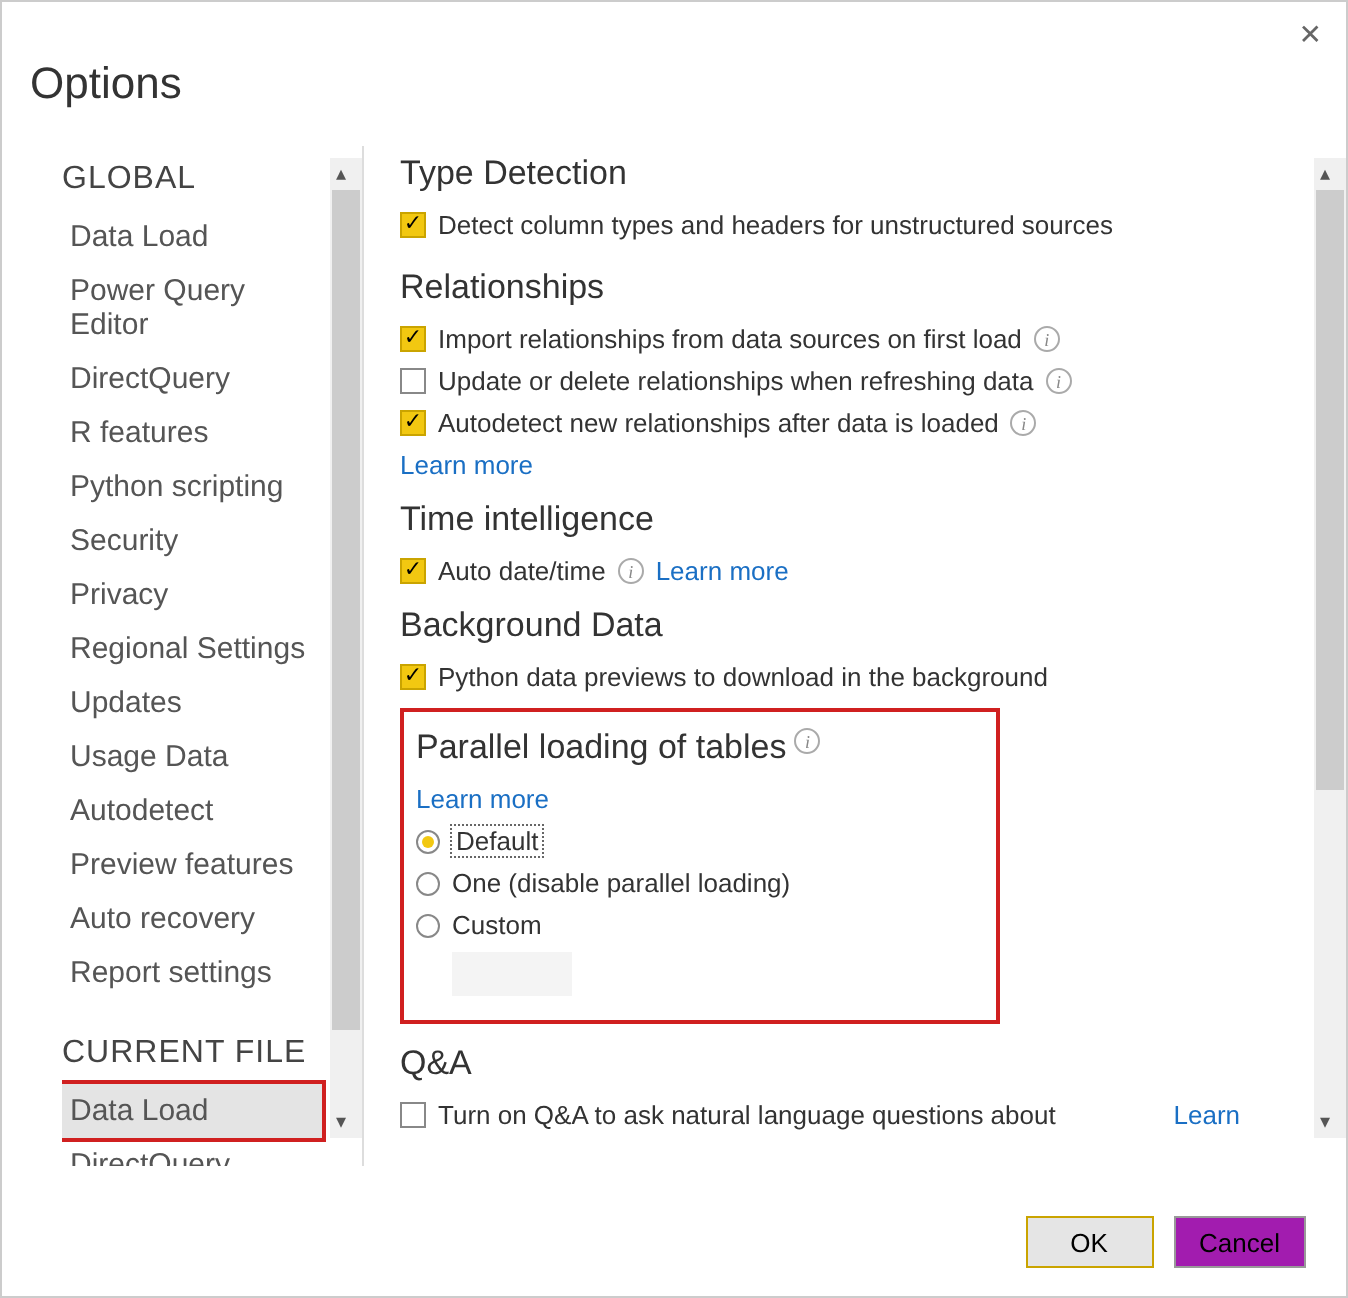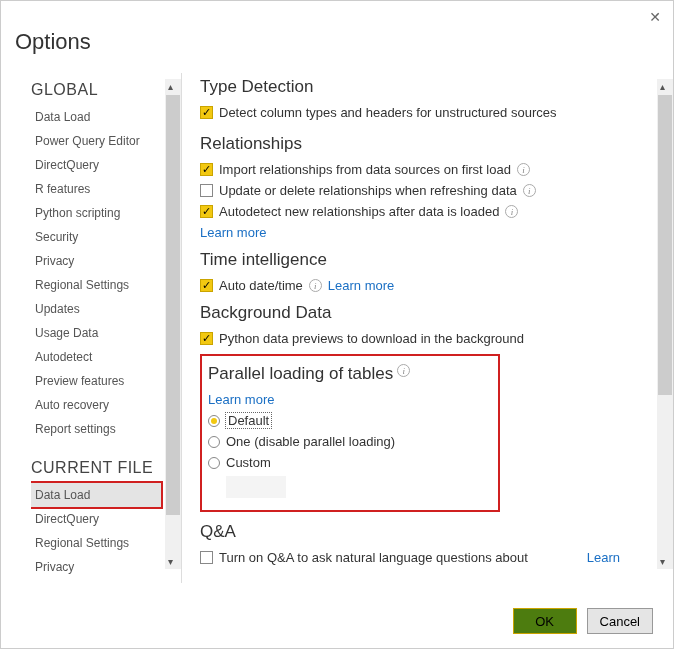--- a/index.html
+++ b/index.html
@@ -6,40 +6,40 @@
 body { font-family: "Segoe UI", Arial, sans-serif; font-size: 13px; color: #333; background: #fff; width: 674px; height: 649px; overflow: hidden; border: 1px solid #ccc; position: relative; }
 .close-x { position: absolute; top: 8px; right: 12px; font-size: 14px; color: #666; cursor: pointer; }
 .title { font-size: 22px; font-weight: 400; color: #333; padding: 28px 0 18px 14px; }
 .content { display: flex; height: 510px; }
 .sidebar { width: 180px; padding-left: 30px; position: relative; overflow: hidden; }
 .sidebar-inner { height: 100%; overflow: hidden; }
 .sb-scroll { position: absolute; right: 0; top: 6px; width: 16px; height: 490px; background: #f0f0f0; }
 .sb-thumb { position: absolute; left: 1px; width: 14px; background: #ccc; }
 .sb-arrow { position: absolute; left: 3px; font-size: 10px; color: #555; }
 .section-hdr { font-size: 16px; color: #444; letter-spacing: 0.5px; margin: 8px 0 6px 0; font-weight: 400; }
-.nav-item { font-size: 12px; color: #555; padding: 5px 4px; cursor: pointer; margin-right: 20px; }
+.nav-item { font-size: 15px; color: #555; padding: 5px 4px; cursor: pointer; margin-right: 20px; }
 .nav-item.selected { background: #e4e4e4; outline: 2px solid #d02020; outline-offset: 0; }
 .divider { width: 1px; background: #ddd; }
 .main { flex: 1; padding: 0 6px 0 18px; position: relative; overflow: hidden; }
 .main-inner { height: 100%; overflow: hidden; }
 .main-scroll { position: absolute; right: 0; top: 6px; width: 16px; height: 490px; background: #f0f0f0; }
 .sec-title { font-size: 17px; color: #333; margin: 4px 0 8px 0; font-weight: 400; }
 .row { display: flex; align-items: center; gap: 6px; margin: 6px 0; font-size: 13px; color: #333; }
 .chk { width: 13px; height: 13px; border: 1px solid #888; display: inline-flex; align-items: center; justify-content: center; font-size: 11px; line-height: 1; }
 .chk.checked { background: #f2c811; border-color: #caa400; color: #000; }
 .info { width: 13px; height: 13px; border: 1px solid #aaa; border-radius: 50%; display: inline-flex; align-items: center; justify-content: center; font-size: 9px; color: #888; font-style: italic; font-family: Georgia, serif; }
 .link { color: #1a6fc4; cursor: pointer; font-size: 13px; }
 .hl-box { border: 2px solid #d02020; padding: 8px 10px 12px 6px; margin: 8px 0 10px 0; width: 300px; }
 .radio { width: 12px; height: 12px; border: 1px solid #888; border-radius: 50%; display: inline-flex; align-items: center; justify-content: center; }
 .radio.sel::after { content: ""; width: 6px; height: 6px; background: #f2c811; border-radius: 50%; }
 .radio-label.focused { outline: 1px dotted #666; padding: 0 2px; }
 .num-input { width: 60px; height: 22px; background: #f4f4f4; border: none; margin-left: 18px; }
 .footer { position: absolute; bottom: 14px; right: 20px; display: flex; gap: 10px; }
-.btn { min-width: 64px; height: 26px; border: 1px solid #999; background: #e5e5e5; font-size: 13px; cursor: pointer; padding: 0 12px; }
-.btn.primary { background: #4d7c0f; border-color: #caa400; }
+.btn { min-width: 64px; height: 26px; border: 1px solid #999; background: #a21caf; font-size: 13px; cursor: pointer; padding: 0 12px; }
+.btn.primary { background: #e5e5e5; border-color: #caa400; }
 </style>
 </head>
 <body>
 
 <span class="close-x">✕</span>
 <div class="title">Options</div>
 
 <div class="content">
   <div class="sidebar">
     <div class="sidebar-inner">

